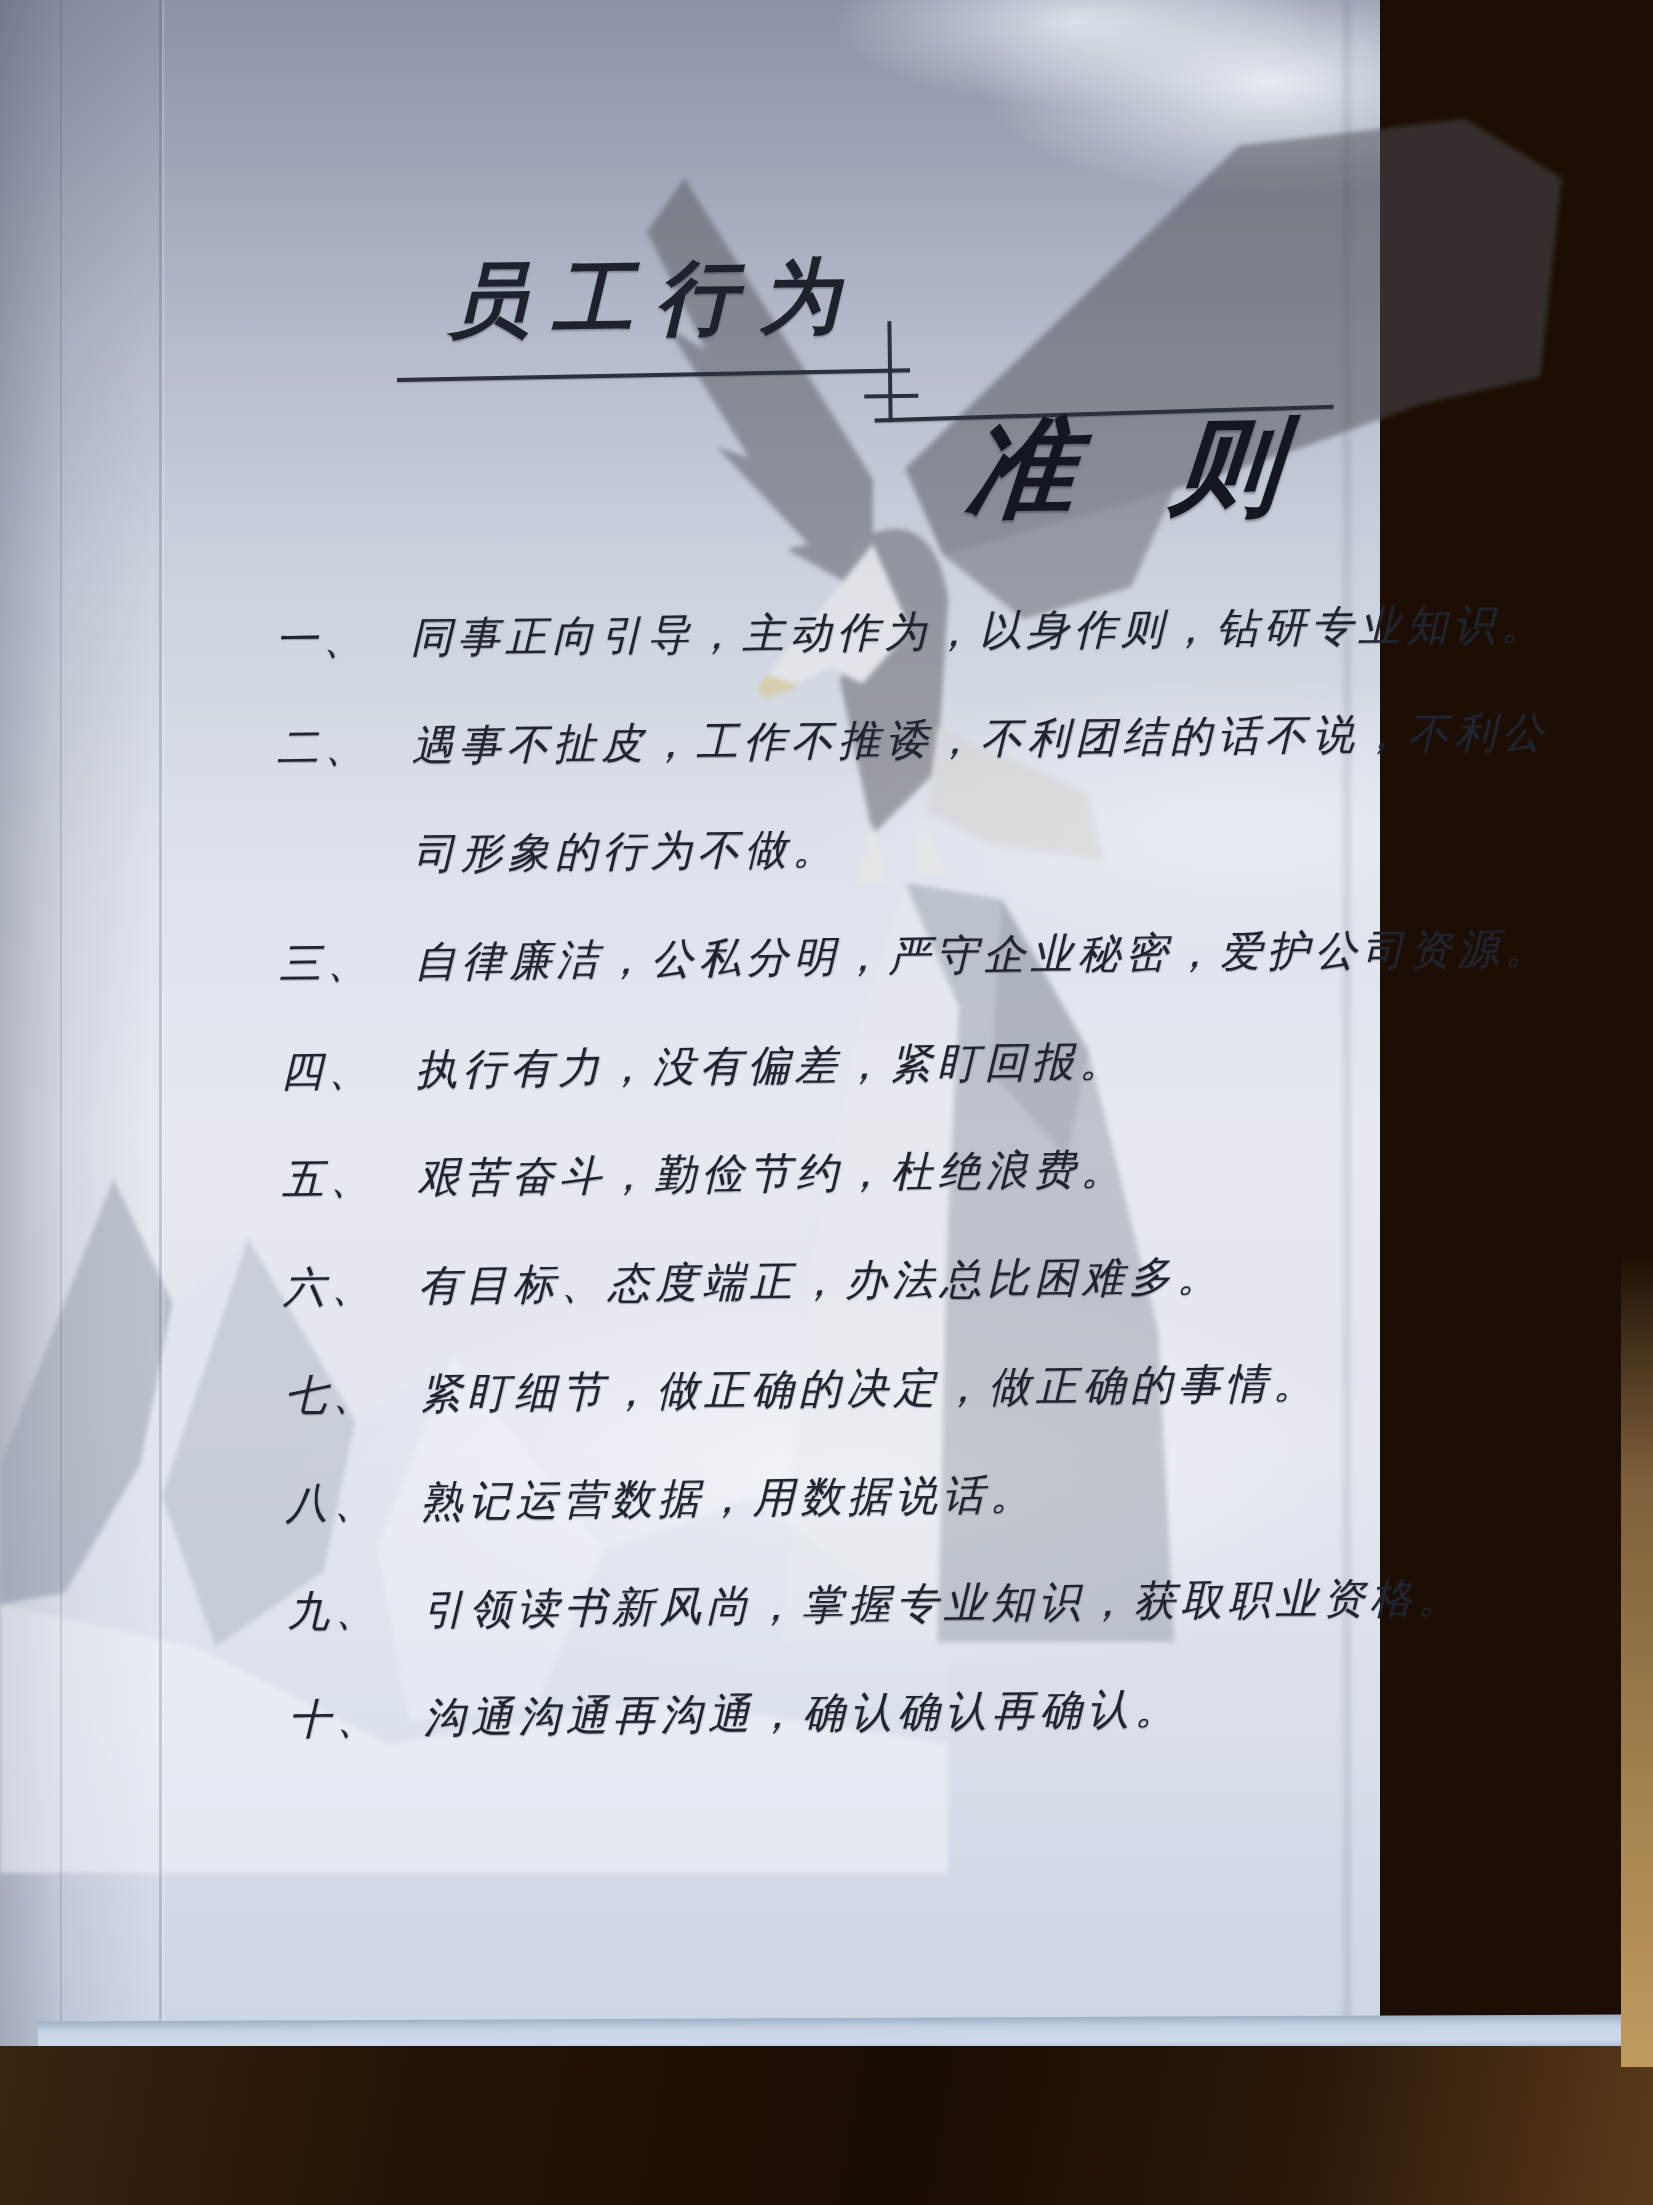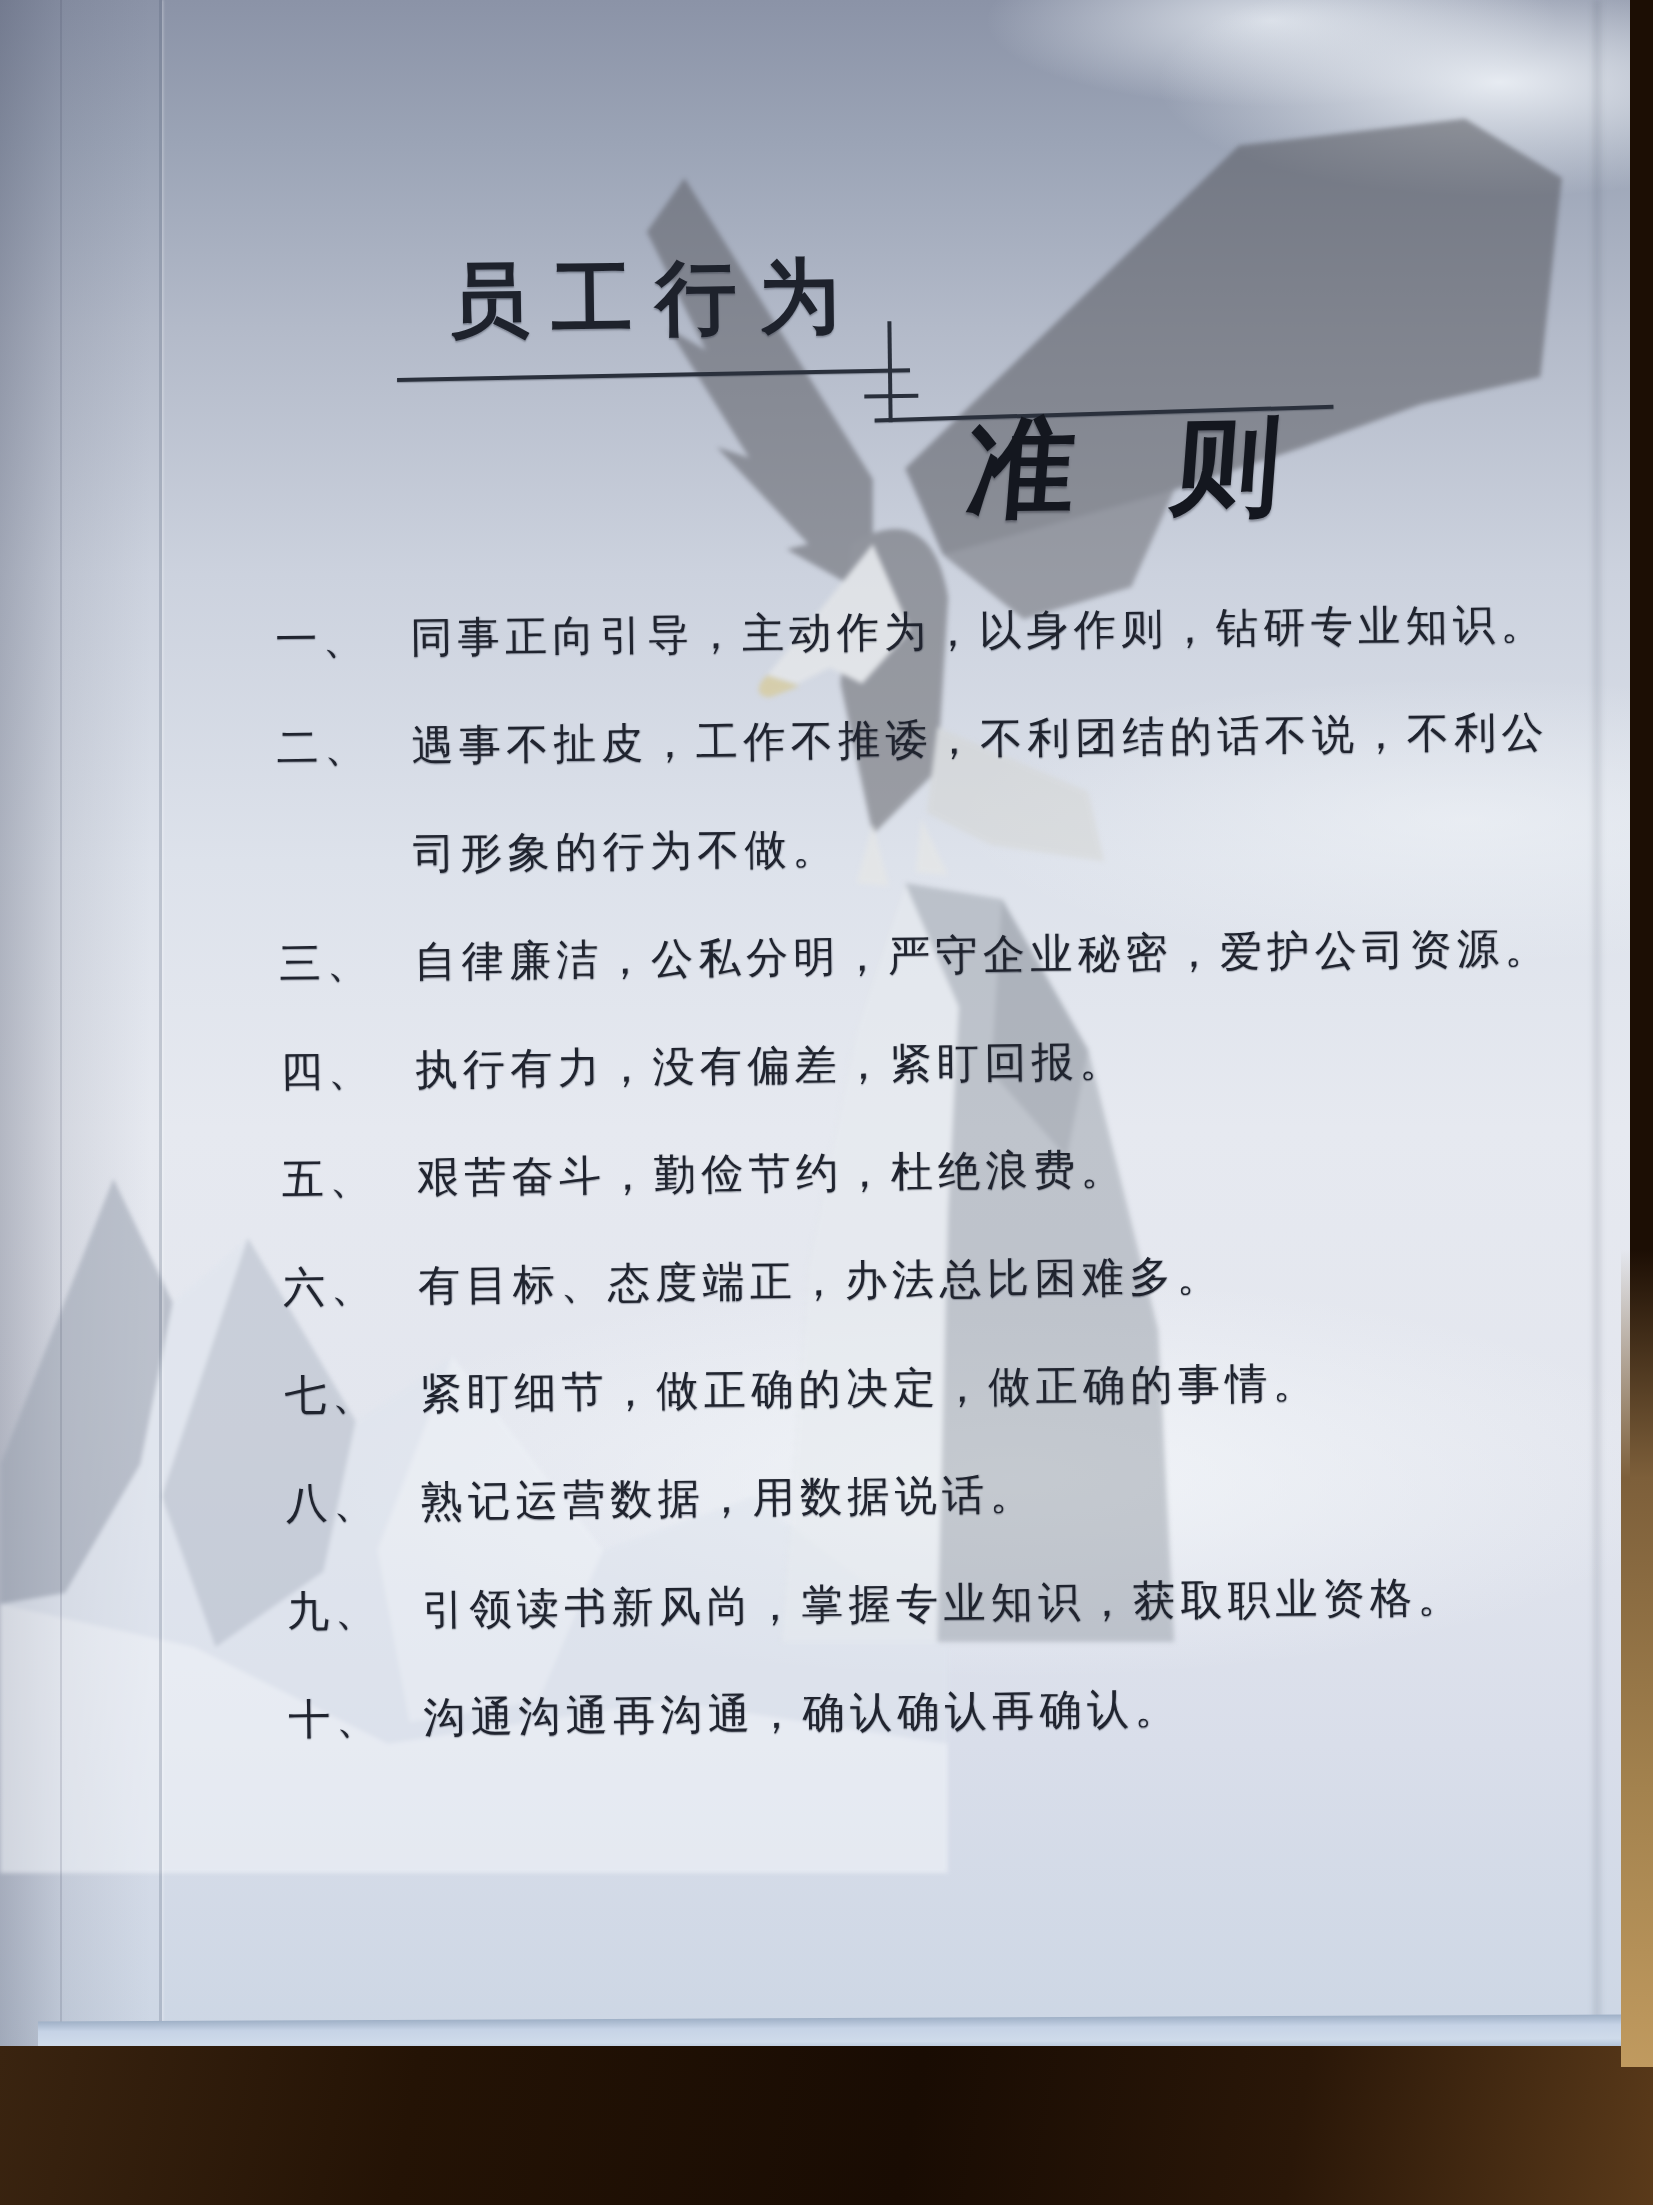--- a/index.html
+++ b/index.html
@@ -3,28 +3,29 @@
 <meta charset="utf-8">
 <style>
   html,body{margin:0;padding:0;}
   body{
     width:1654px;height:2205px;position:relative;overflow:hidden;
     background:#1c0e04;
     font-family:"Liberation Sans",sans-serif;
   }
   
   #page{
-    position:absolute;left:0;top:0;width:1630px;height:2052px;
+    position:absolute;left:0;top:0;width:1380px;height:2052px;
     background:
       linear-gradient(90deg, rgba(60,66,88,.30) 0px, rgba(60,66,88,.10) 65px, rgba(0,0,0,0) 151px),
       radial-gradient(ellipse 30% 8% at 92% 4%, rgba(240,244,249,.90), transparent 70%),
       radial-gradient(ellipse 25% 6% at 78% 1%, rgba(235,240,246,.80), transparent 70%),
       radial-gradient(ellipse 60% 14% at 62% 72%, rgba(244,247,250,.85), transparent 70%),
       radial-gradient(ellipse 45% 10% at 90% 40%, rgba(244,247,250,.55), transparent 70%),
       linear-gradient(180deg,#8b93a7 0%,#9ba4b6 7%,#b3bac9 16%,#ccd2de 28%,#dde2eb 42%,#e6e9f0 55%,#e3e6ee 70%,#d9deea 85%,#ccd6e4 100%);
+    font-style: italic;
   }
   .crease{position:absolute;top:0;height:2024px;}
   #crease-main{left:159px;width:3.2px;background:rgba(70,80,105,.22);box-shadow:1.6px 0 2.2px rgba(255,255,255,.28);}
   #crease-soft{left:60px;width:2.2px;background:rgba(60,70,95,.16);}
   #page-right-shadow{position:absolute;right:30px;top:0;width:6.5px;height:2024px;background:rgba(60,70,90,.18);filter:blur(3.2px);}
   
   #page-edge{
     position:absolute;left:38px;top:2018px;width:1589px;height:34px;
     background:linear-gradient(180deg,#9fb0c6 0%,#c6d3e6 30%,#cfdbea 70%,#a9bbd2 100%);
     transform:rotate(-.25deg);

